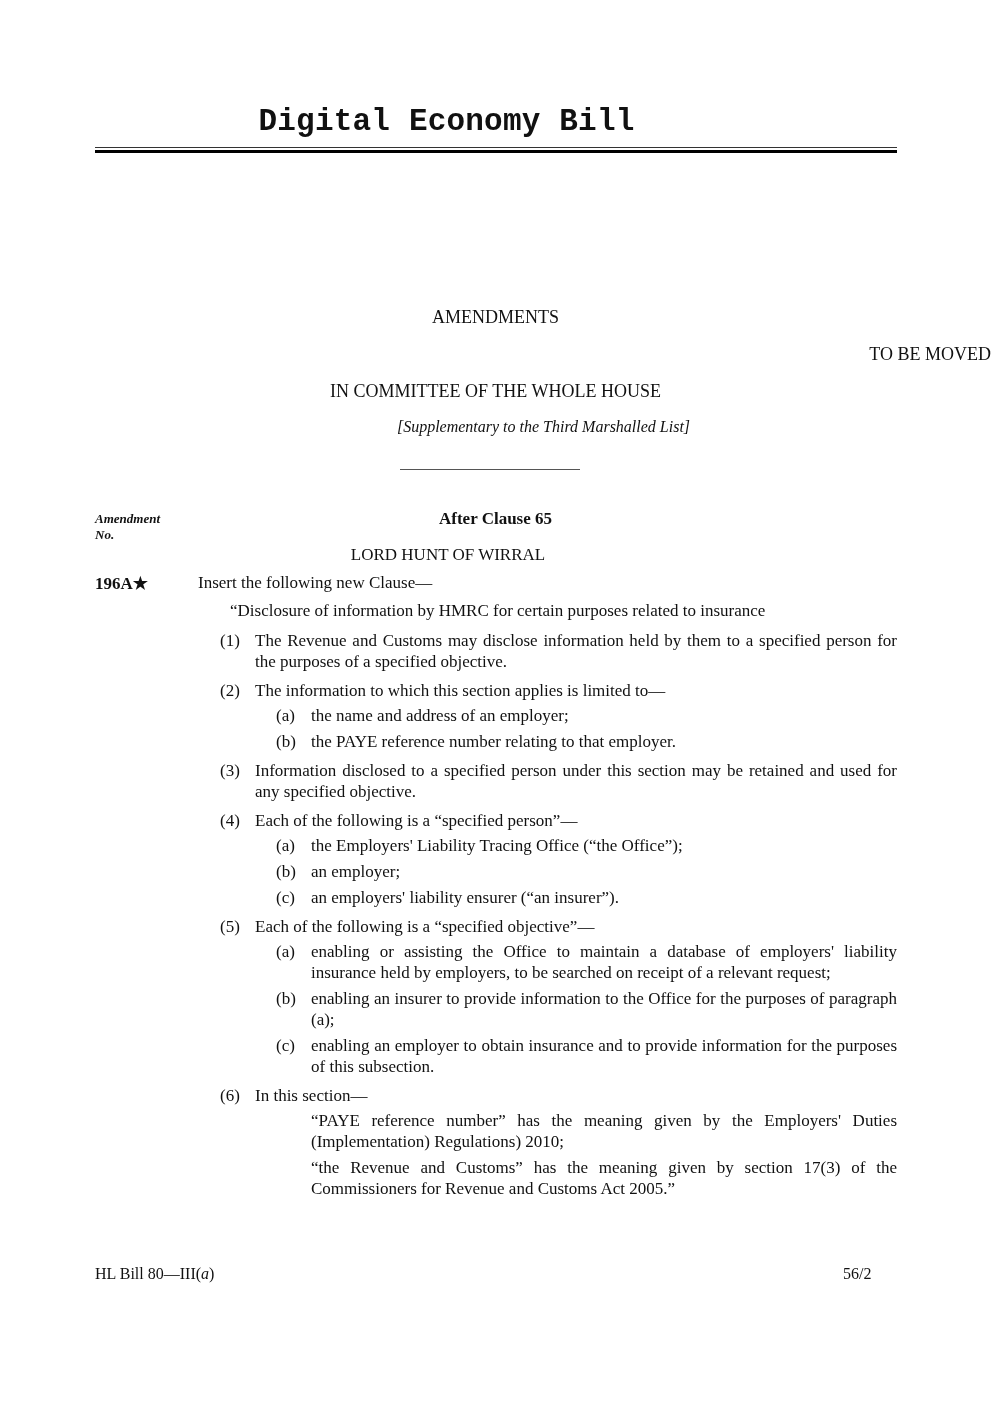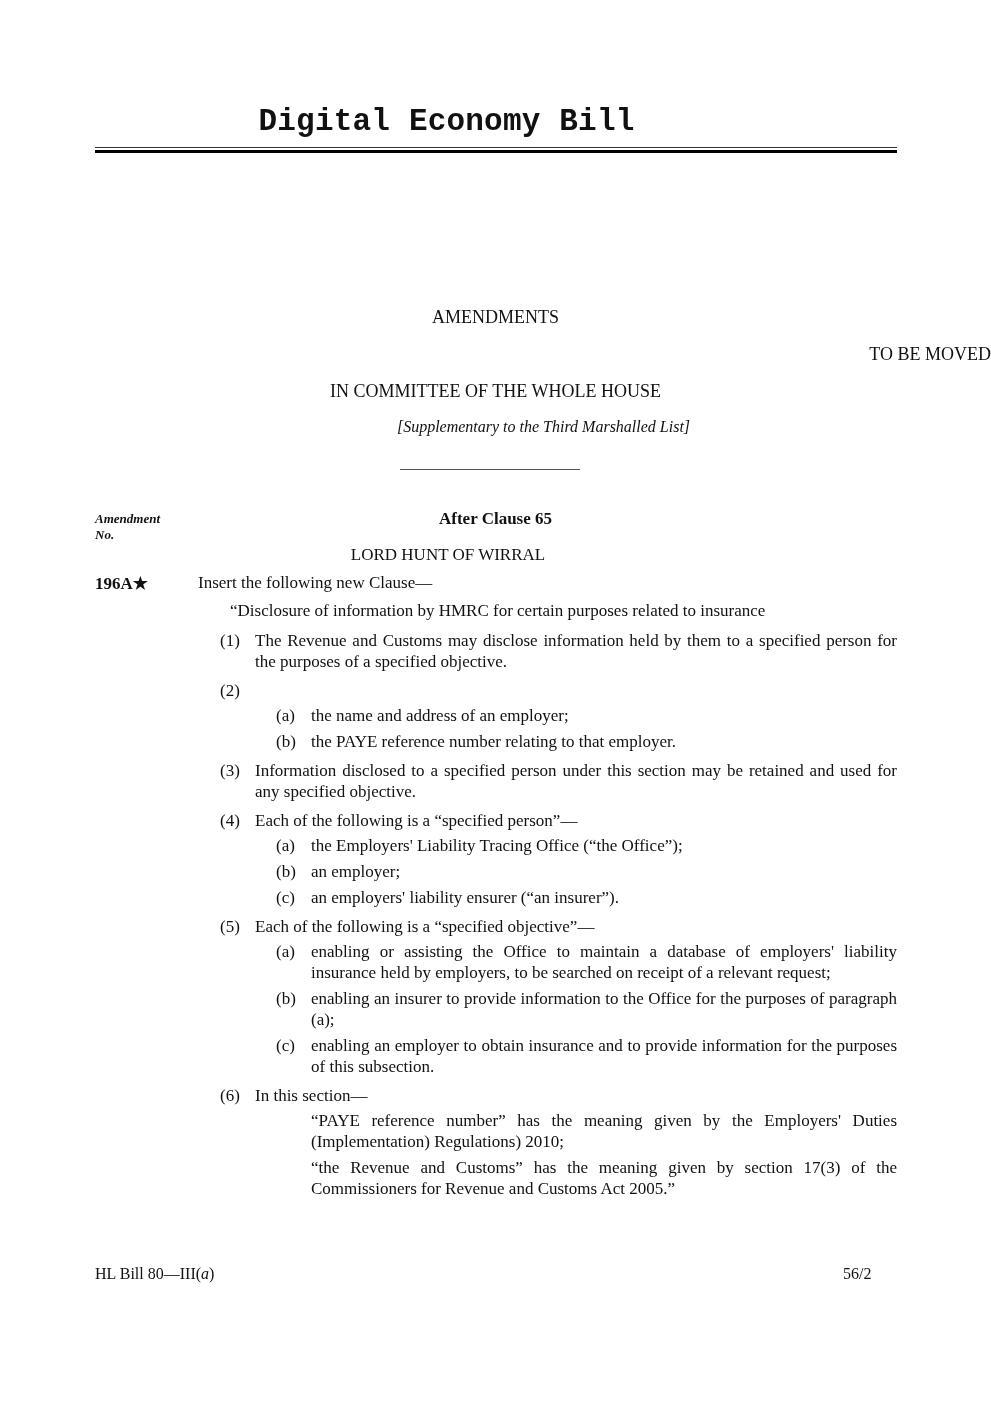--- a/index.html
+++ b/index.html
@@ -56,20 +56,21 @@
 
 <div class="abs body">
 
   <div class="sub">
     <span class="num">(1)</span>
     <span class="txt">The Revenue and Customs may disclose information held by them to a specified person for the purposes of a specified objective.</span>
   </div>
 
   <div class="sub-head">
     <span class="num">(2)</span>
+    <span class="txt">The information to which this section applies is limited to—</span>
   </div>
   <div class="para">
     <span class="num">(a)</span>
     <span class="txt">the name and address of an employer;</span>
   </div>
   <div class="para" style="margin-bottom:8px;">
     <span class="num">(b)</span>
     <span class="txt">the PAYE reference number relating to that employer.</span>
   </div>
 

